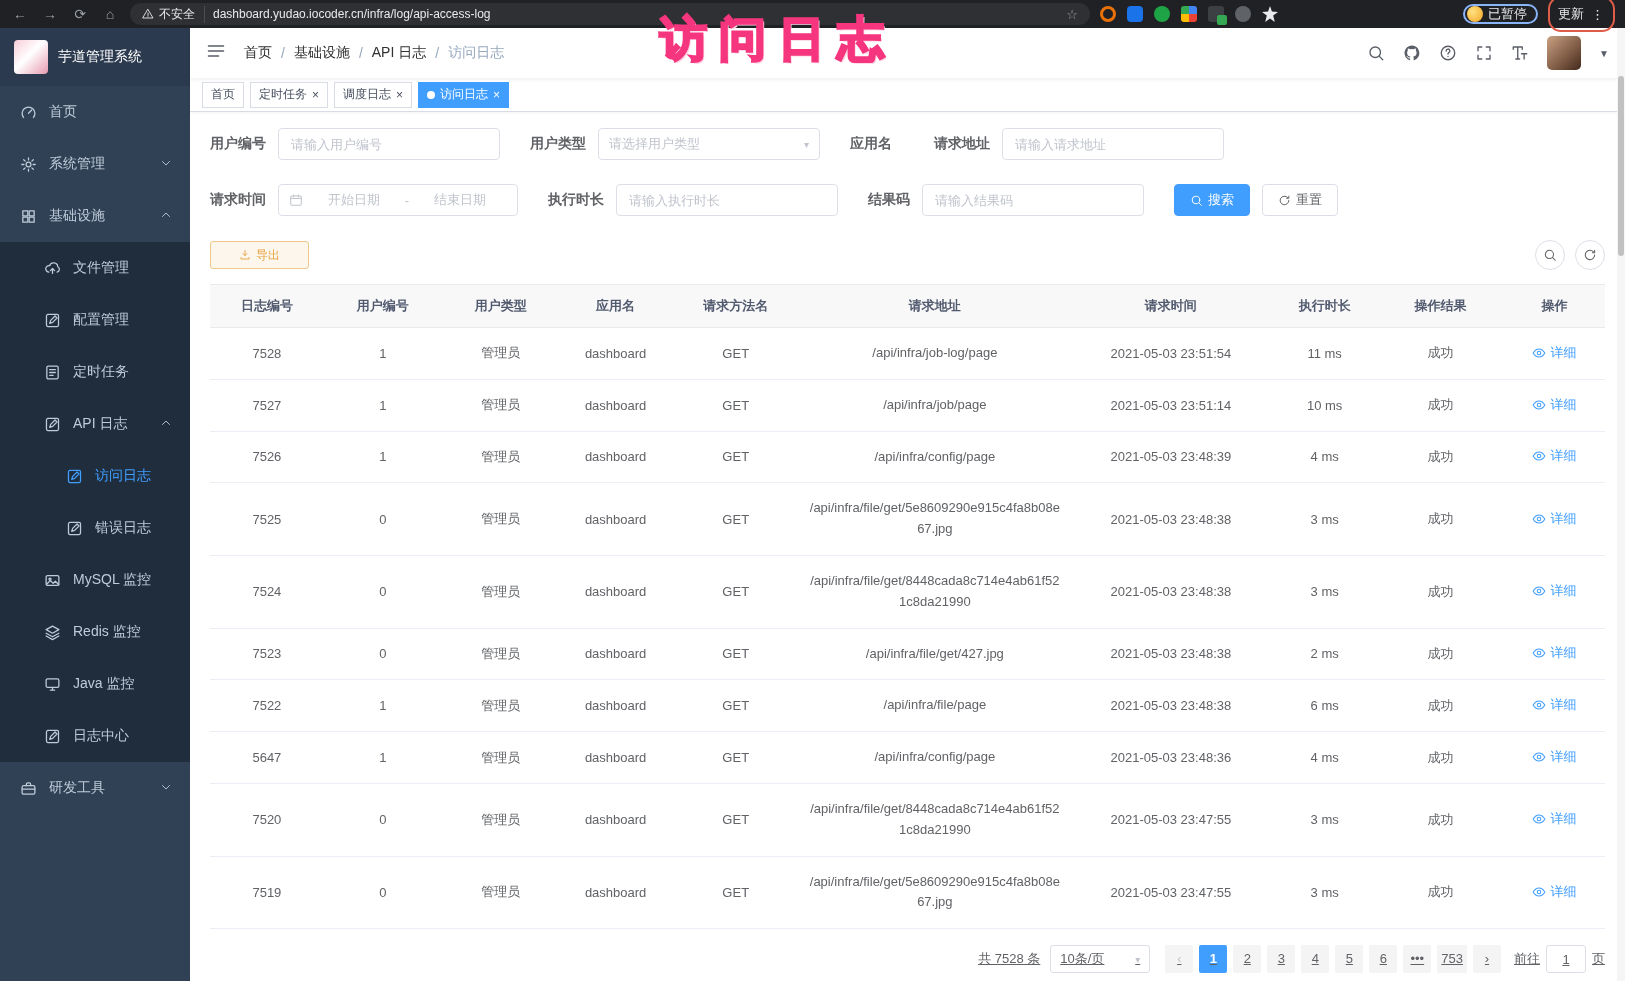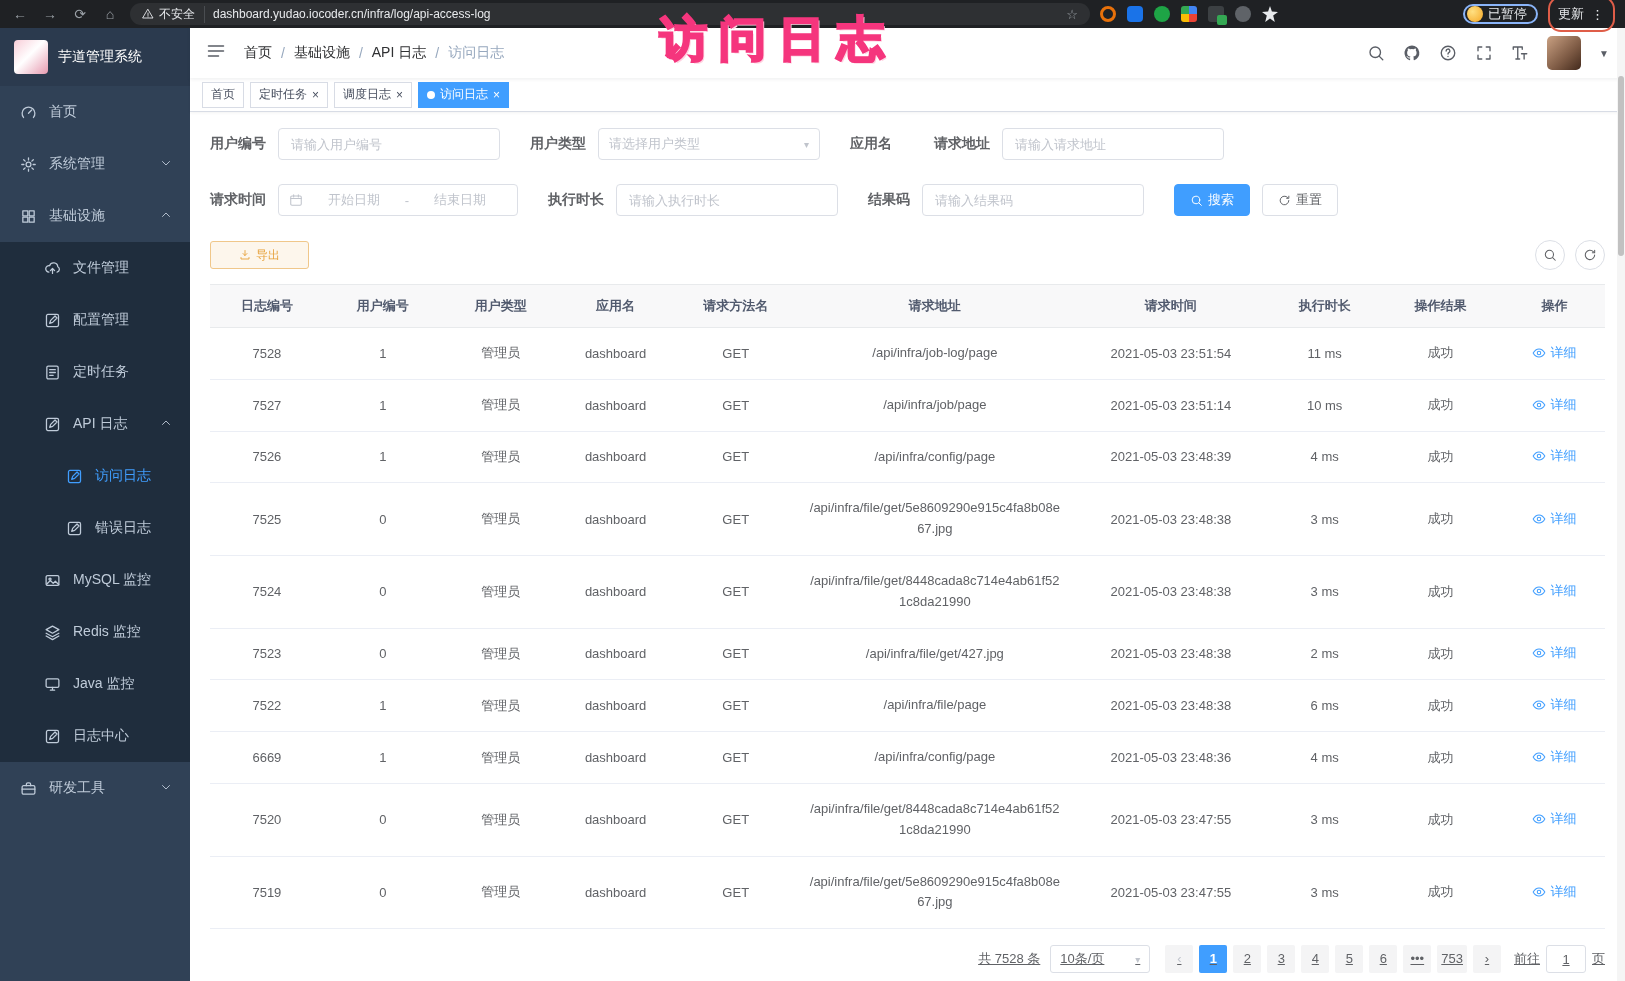--- a/index.html
+++ b/index.html
@@ -661,21 +661,21 @@
                   <span class="icon ">
                     <svg viewBox="0 0 24 24">
                       <path d="M2 12s4-7 10-7 10 7 10 7-4 7-10 7S2 12 2 12z"></path>
                       <circle cx="12" cy="12" r="3"></circle>
                     </svg>
                   </span>
                   <span>详细</span>
                 </span></td>
             </tr>
             <tr>
-              <td>6669</td>
+              <td>5647</td>
               <td>1</td>
               <td>管理员</td>
               <td>dashboard</td>
               <td>GET</td>
               <td>
                 <div class="url-cell">/api/infra/config/page</div>
               </td>
               <td>2021-05-03 23:48:36</td>
               <td>4 ms</td>
               <td>成功</td>

